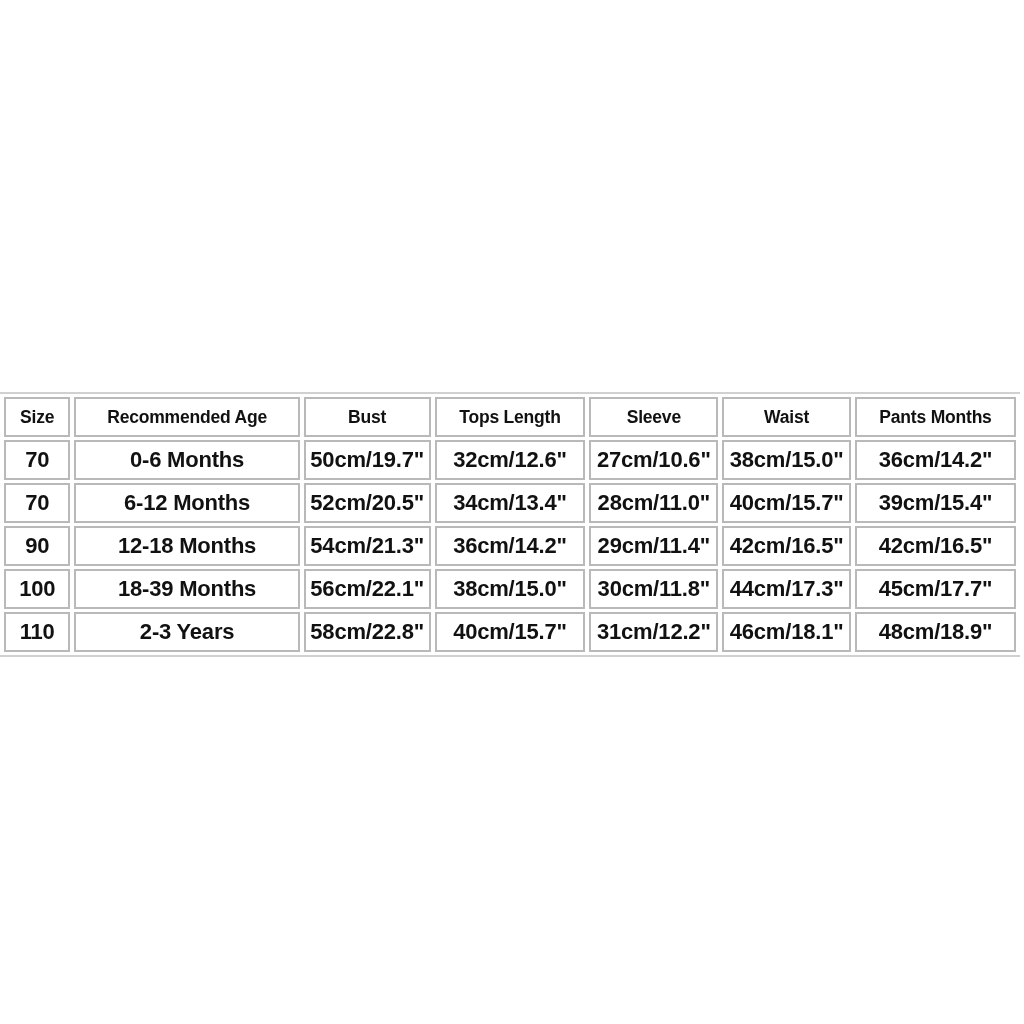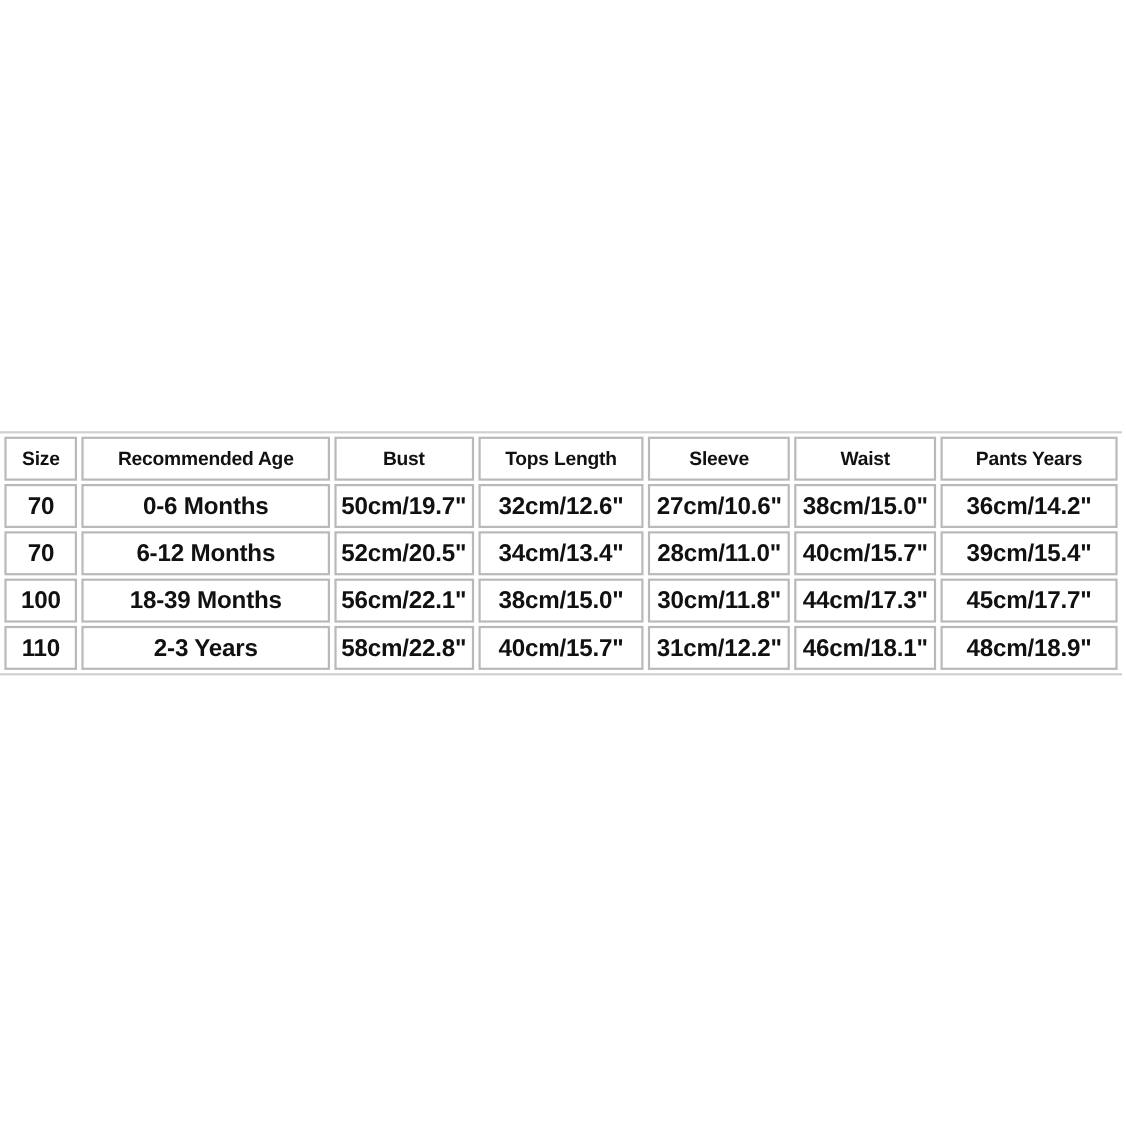--- a/index.html
+++ b/index.html
@@ -87,41 +87,50 @@
         <col class="col-pants">
       </colgroup>
       <thead>
         <tr>
           <th>Size</th>
           <th>Recommended Age</th>
           <th>Bust</th>
           <th>Tops Length</th>
           <th>Sleeve</th>
           <th>Waist</th>
-          <th>Pants Years</th>
+          <th>Pants Months</th>
         </tr>
       </thead>
       <tbody>
         <tr>
           <td>70</td>
           <td>0-6 Months</td>
           <td>50cm/19.7"</td>
           <td>32cm/12.6"</td>
           <td>27cm/10.6"</td>
           <td>38cm/15.0"</td>
           <td>36cm/14.2"</td>
         </tr>
         <tr>
           <td>70</td>
           <td>6-12 Months</td>
           <td>52cm/20.5"</td>
           <td>34cm/13.4"</td>
           <td>28cm/11.0"</td>
           <td>40cm/15.7"</td>
           <td>39cm/15.4"</td>
+        </tr>
+        <tr>
+          <td>90</td>
+          <td>12-18 Months</td>
+          <td>54cm/21.3"</td>
+          <td>36cm/14.2"</td>
+          <td>29cm/11.4"</td>
+          <td>42cm/16.5"</td>
+          <td>42cm/16.5"</td>
         </tr>
         <tr>
           <td>100</td>
           <td>18-39 Months</td>
           <td>56cm/22.1"</td>
           <td>38cm/15.0"</td>
           <td>30cm/11.8"</td>
           <td>44cm/17.3"</td>
           <td>45cm/17.7"</td>
         </tr>

